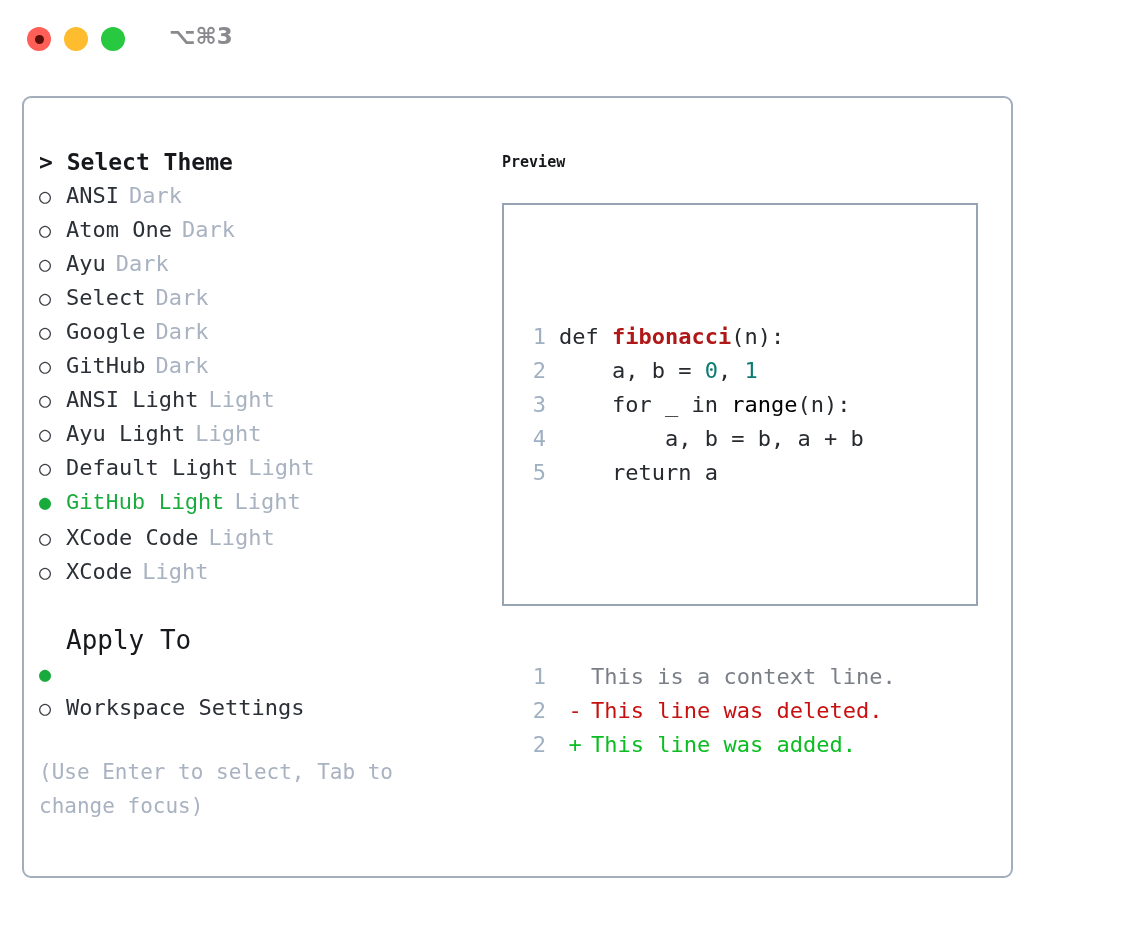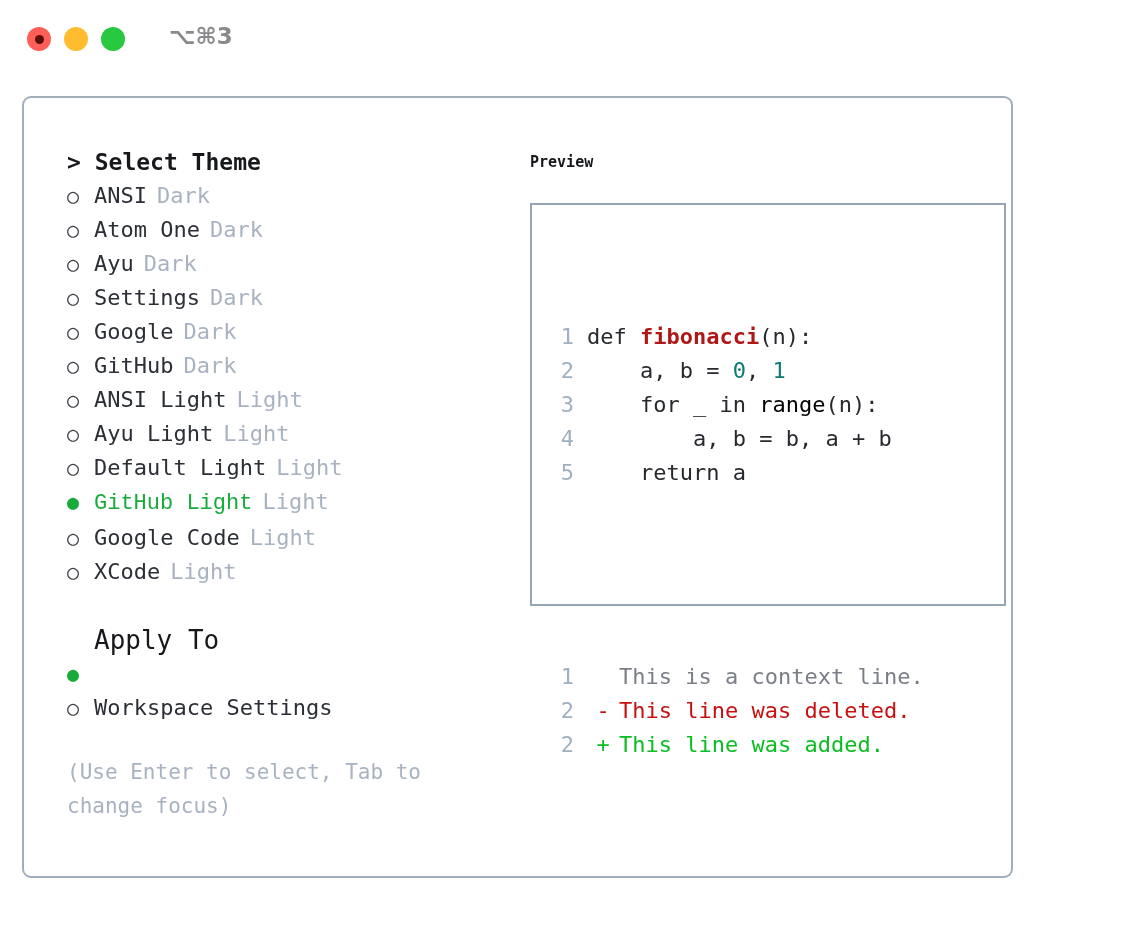--- a/index.html
+++ b/index.html
@@ -84,21 +84,20 @@
     border-radius: 9px;
     box-sizing: border-box;
     background: #ffffff;
   }
 
   .columns {
     position: absolute;
     left: 0; top: 0;
     width: 100%;
     height: 100%;
-    margin-left: 28px;
   }
 
   
   .left-col {
     position: absolute;
     left: 15px;
     top: 47px;
     width: 450px;
   }
 
@@ -233,28 +232,28 @@
 
   <div class="panel">
     <div class="columns">
 
       <div class="left-col">
         <div class="section-head">&gt; Select Theme</div>
         <div id="theme-list">
             <div class="opt-row"><span class="bullet">○</span><span class="opt-label">ANSI</span><span class="opt-badge">Dark</span></div>
             <div class="opt-row"><span class="bullet">○</span><span class="opt-label">Atom One</span><span class="opt-badge">Dark</span></div>
             <div class="opt-row"><span class="bullet">○</span><span class="opt-label">Ayu</span><span class="opt-badge">Dark</span></div>
-            <div class="opt-row"><span class="bullet">○</span><span class="opt-label">Settings</span><span class="opt-badge">Dark</span></div>
+            <div class="opt-row"><span class="bullet">○</span><span class="opt-label">Select</span><span class="opt-badge">Dark</span></div>
             <div class="opt-row"><span class="bullet">○</span><span class="opt-label">Google</span><span class="opt-badge">Dark</span></div>
             <div class="opt-row"><span class="bullet">○</span><span class="opt-label">GitHub</span><span class="opt-badge">Dark</span></div>
             <div class="opt-row"><span class="bullet">○</span><span class="opt-label">ANSI Light</span><span class="opt-badge">Light</span></div>
             <div class="opt-row"><span class="bullet">○</span><span class="opt-label">Ayu Light</span><span class="opt-badge">Light</span></div>
             <div class="opt-row"><span class="bullet">○</span><span class="opt-label">Default Light</span><span class="opt-badge">Light</span></div>
             <div class="opt-row selected"><span class="bullet sel">●</span><span class="opt-label">GitHub Light</span><span class="opt-badge">Light</span></div>
-            <div class="opt-row"><span class="bullet">○</span><span class="opt-label">Google Code</span><span class="opt-badge">Light</span></div>
+            <div class="opt-row"><span class="bullet">○</span><span class="opt-label">XCode Code</span><span class="opt-badge">Light</span></div>
             <div class="opt-row"><span class="bullet">○</span><span class="opt-label">XCode</span><span class="opt-badge">Light</span></div>
           </div>
 
         <div class="spacer-row"></div>
 
         <div class="apply-head">Apply To</div>
         <div id="apply-list">
             <div class="opt-row selected"><span class="bullet sel">●</span></div>
             <div class="opt-row"><span class="bullet">○</span><span class="opt-label">Workspace Settings</span></div>
           </div>

